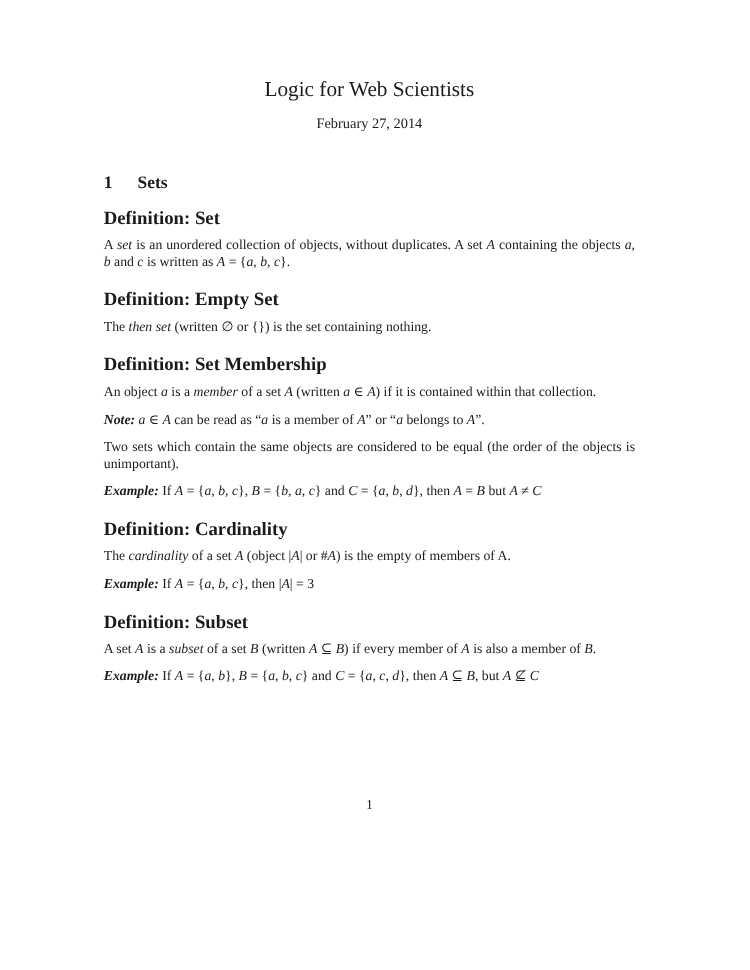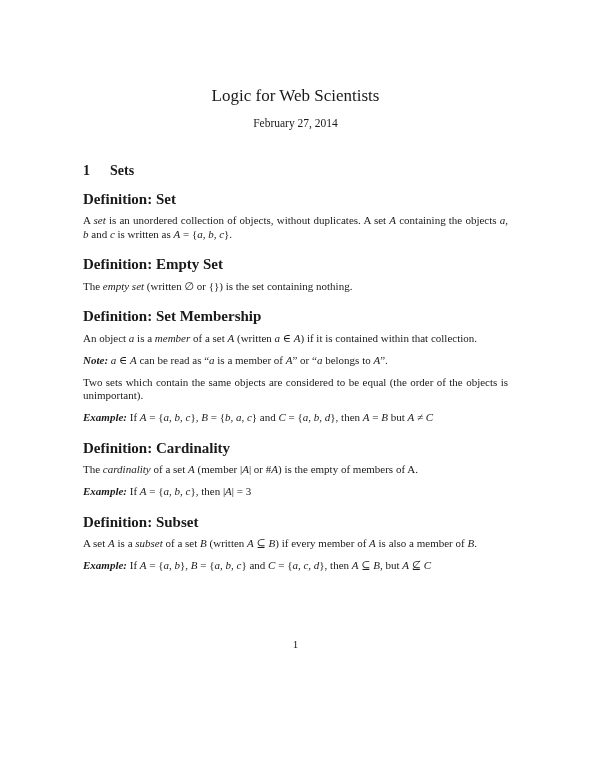--- a/index.html
+++ b/index.html
@@ -7,21 +7,21 @@
     position: relative;
     width: 591px;
     height: 776px;
     background: #ffffff;
     color: #1a1a1a;
     font-family: "Liberation Serif", "DejaVu Serif", serif;
     font-size: 11px;
     line-height: 13.5px;
     overflow: hidden;
     box-sizing: border-box;
-    padding: 86px 83px 0 83px;
+    padding: 62px 83px 0 83px;
   }
   .titleblock { text-align: center; }
   .doc-title  { font-size: 17px; line-height: 20px; }
   .doc-author { font-size: 11.5px; margin-top: 15px; }
   .doc-date   { font-size: 11.5px; margin-top: 11px; }
   .section-heading {
     margin: 31px 0 0 0;
     font-size: 14px;
     line-height: 17px;
     font-weight: bold;
@@ -60,28 +60,28 @@
   </div>
 
   <h2 class="section-heading">
     <span class="sec-num">1</span><span>Sets</span>
   </h2>
 
   <div class="blocks">
       <h3 class="heading">Definition: Set</h3>
       <p class="paragraph"><span class="s-r">A </span><span class="s-i">set</span><span class="s-r"> is an unordered collection of objects, without duplicates. A set </span><span class="s-i">A</span><span class="s-r"> containing the objects </span><span class="s-i">a</span><span class="s-r">, </span><span class="s-i">b</span><span class="s-r"> and </span><span class="s-i">c</span><span class="s-r"> is written as </span><span class="s-i">A</span><span class="s-r"> = {</span><span class="s-i">a</span><span class="s-r">, </span><span class="s-i">b</span><span class="s-r">, </span><span class="s-i">c</span><span class="s-r">}.</span></p>
       <h3 class="heading">Definition: Empty Set</h3>
-      <p class="paragraph"><span class="s-r">The </span><span class="s-i">empty set</span><span class="s-r"> (written ∅ or {}) is the set containing nothing.</span></p>
+      <p class="paragraph"><span class="s-r">The </span><span class="s-i">then set</span><span class="s-r"> (written ∅ or {}) is the set containing nothing.</span></p>
       <h3 class="heading">Definition: Set Membership</h3>
       <p class="paragraph"><span class="s-r">An object </span><span class="s-i">a</span><span class="s-r"> is a </span><span class="s-i">member</span><span class="s-r"> of a set </span><span class="s-i">A</span><span class="s-r"> (written </span><span class="s-i">a</span><span class="s-r"> ∈ </span><span class="s-i">A</span><span class="s-r">) if it is contained within that collection.</span></p>
       <p class="paragraph"><span class="s-b">Note:</span><span class="s-r"> </span><span class="s-i">a</span><span class="s-r"> ∈ </span><span class="s-i">A</span><span class="s-r"> can be read as “</span><span class="s-i">a</span><span class="s-r"> is a member of </span><span class="s-i">A</span><span class="s-r">” or “</span><span class="s-i">a</span><span class="s-r"> belongs to </span><span class="s-i">A</span><span class="s-r">”.</span></p>
       <p class="paragraph"><span class="s-r">Two sets which contain the same objects are considered to be equal (the order of the objects is unimportant).</span></p>
       <p class="paragraph"><span class="s-b">Example:</span><span class="s-r"> If </span><span class="s-i">A</span><span class="s-r"> = {</span><span class="s-i">a</span><span class="s-r">, </span><span class="s-i">b</span><span class="s-r">, </span><span class="s-i">c</span><span class="s-r">}, </span><span class="s-i">B</span><span class="s-r"> = {</span><span class="s-i">b</span><span class="s-r">, </span><span class="s-i">a</span><span class="s-r">, </span><span class="s-i">c</span><span class="s-r">} and </span><span class="s-i">C</span><span class="s-r"> = {</span><span class="s-i">a</span><span class="s-r">, </span><span class="s-i">b</span><span class="s-r">, </span><span class="s-i">d</span><span class="s-r">}, then </span><span class="s-i">A</span><span class="s-r"> = </span><span class="s-i">B</span><span class="s-r"> but </span><span class="s-i">A</span><span class="s-r"> ≠ </span><span class="s-i">C</span></p>
       <h3 class="heading">Definition: Cardinality</h3>
-      <p class="paragraph"><span class="s-r">The </span><span class="s-i">cardinality</span><span class="s-r"> of a set </span><span class="s-i">A</span><span class="s-r"> (member |</span><span class="s-i">A</span><span class="s-r">| or #</span><span class="s-i">A</span><span class="s-r">) is the empty of members of A.</span></p>
+      <p class="paragraph"><span class="s-r">The </span><span class="s-i">cardinality</span><span class="s-r"> of a set </span><span class="s-i">A</span><span class="s-r"> (object |</span><span class="s-i">A</span><span class="s-r">| or #</span><span class="s-i">A</span><span class="s-r">) is the empty of members of A.</span></p>
       <p class="paragraph"><span class="s-b">Example:</span><span class="s-r"> If </span><span class="s-i">A</span><span class="s-r"> = {</span><span class="s-i">a</span><span class="s-r">, </span><span class="s-i">b</span><span class="s-r">, </span><span class="s-i">c</span><span class="s-r">}, then |</span><span class="s-i">A</span><span class="s-r">| = 3</span></p>
       <h3 class="heading">Definition: Subset</h3>
       <p class="paragraph"><span class="s-r">A set </span><span class="s-i">A</span><span class="s-r"> is a </span><span class="s-i">subset</span><span class="s-r"> of a set </span><span class="s-i">B</span><span class="s-r"> (written </span><span class="s-i">A</span><span class="s-r"> ⊆ </span><span class="s-i">B</span><span class="s-r">) if every member of </span><span class="s-i">A</span><span class="s-r"> is also a member of </span><span class="s-i">B</span><span class="s-r">.</span></p>
       <p class="paragraph"><span class="s-b">Example:</span><span class="s-r"> If </span><span class="s-i">A</span><span class="s-r"> = {</span><span class="s-i">a</span><span class="s-r">, </span><span class="s-i">b</span><span class="s-r">}, </span><span class="s-i">B</span><span class="s-r"> = {</span><span class="s-i">a</span><span class="s-r">, </span><span class="s-i">b</span><span class="s-r">, </span><span class="s-i">c</span><span class="s-r">} and </span><span class="s-i">C</span><span class="s-r"> = {</span><span class="s-i">a</span><span class="s-r">, </span><span class="s-i">c</span><span class="s-r">, </span><span class="s-i">d</span><span class="s-r">}, then </span><span class="s-i">A</span><span class="s-r"> ⊆ </span><span class="s-i">B</span><span class="s-r">, but </span><span class="s-i">A</span><span class="s-r"> ⊈ </span><span class="s-i">C</span></p>
     </div>
 
   <div class="page-footer">1</div>
 
 </div>
 

